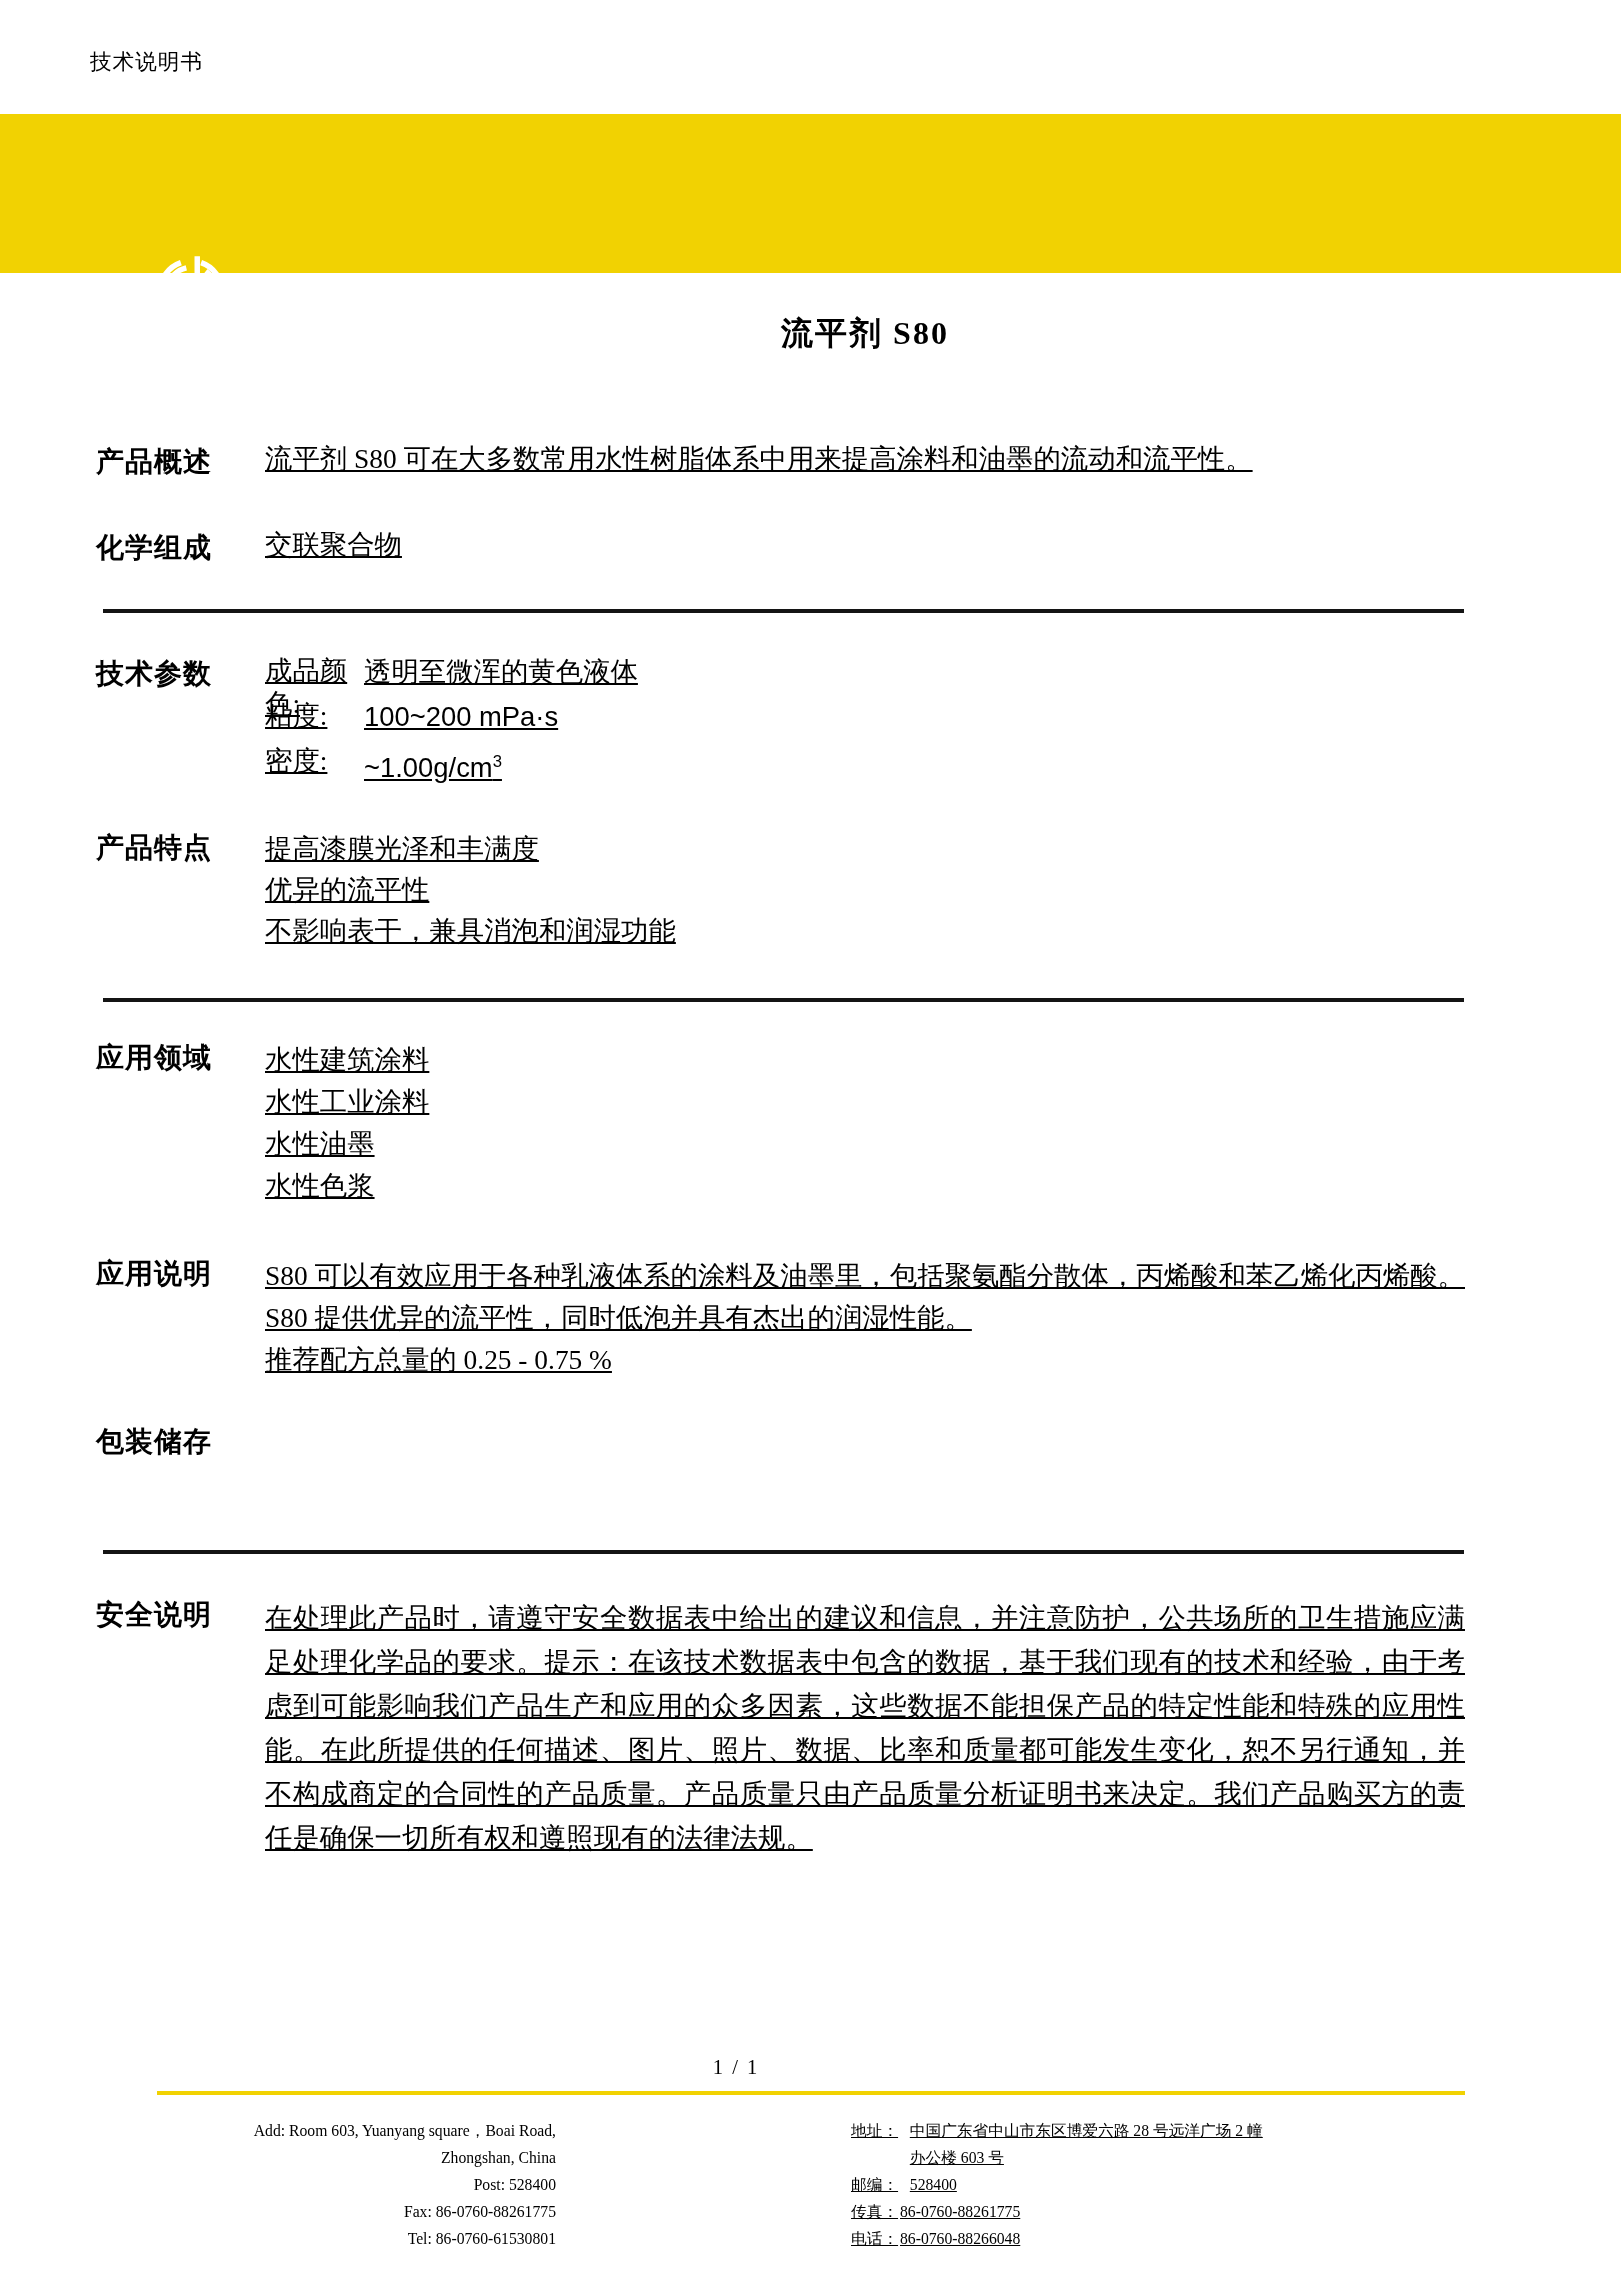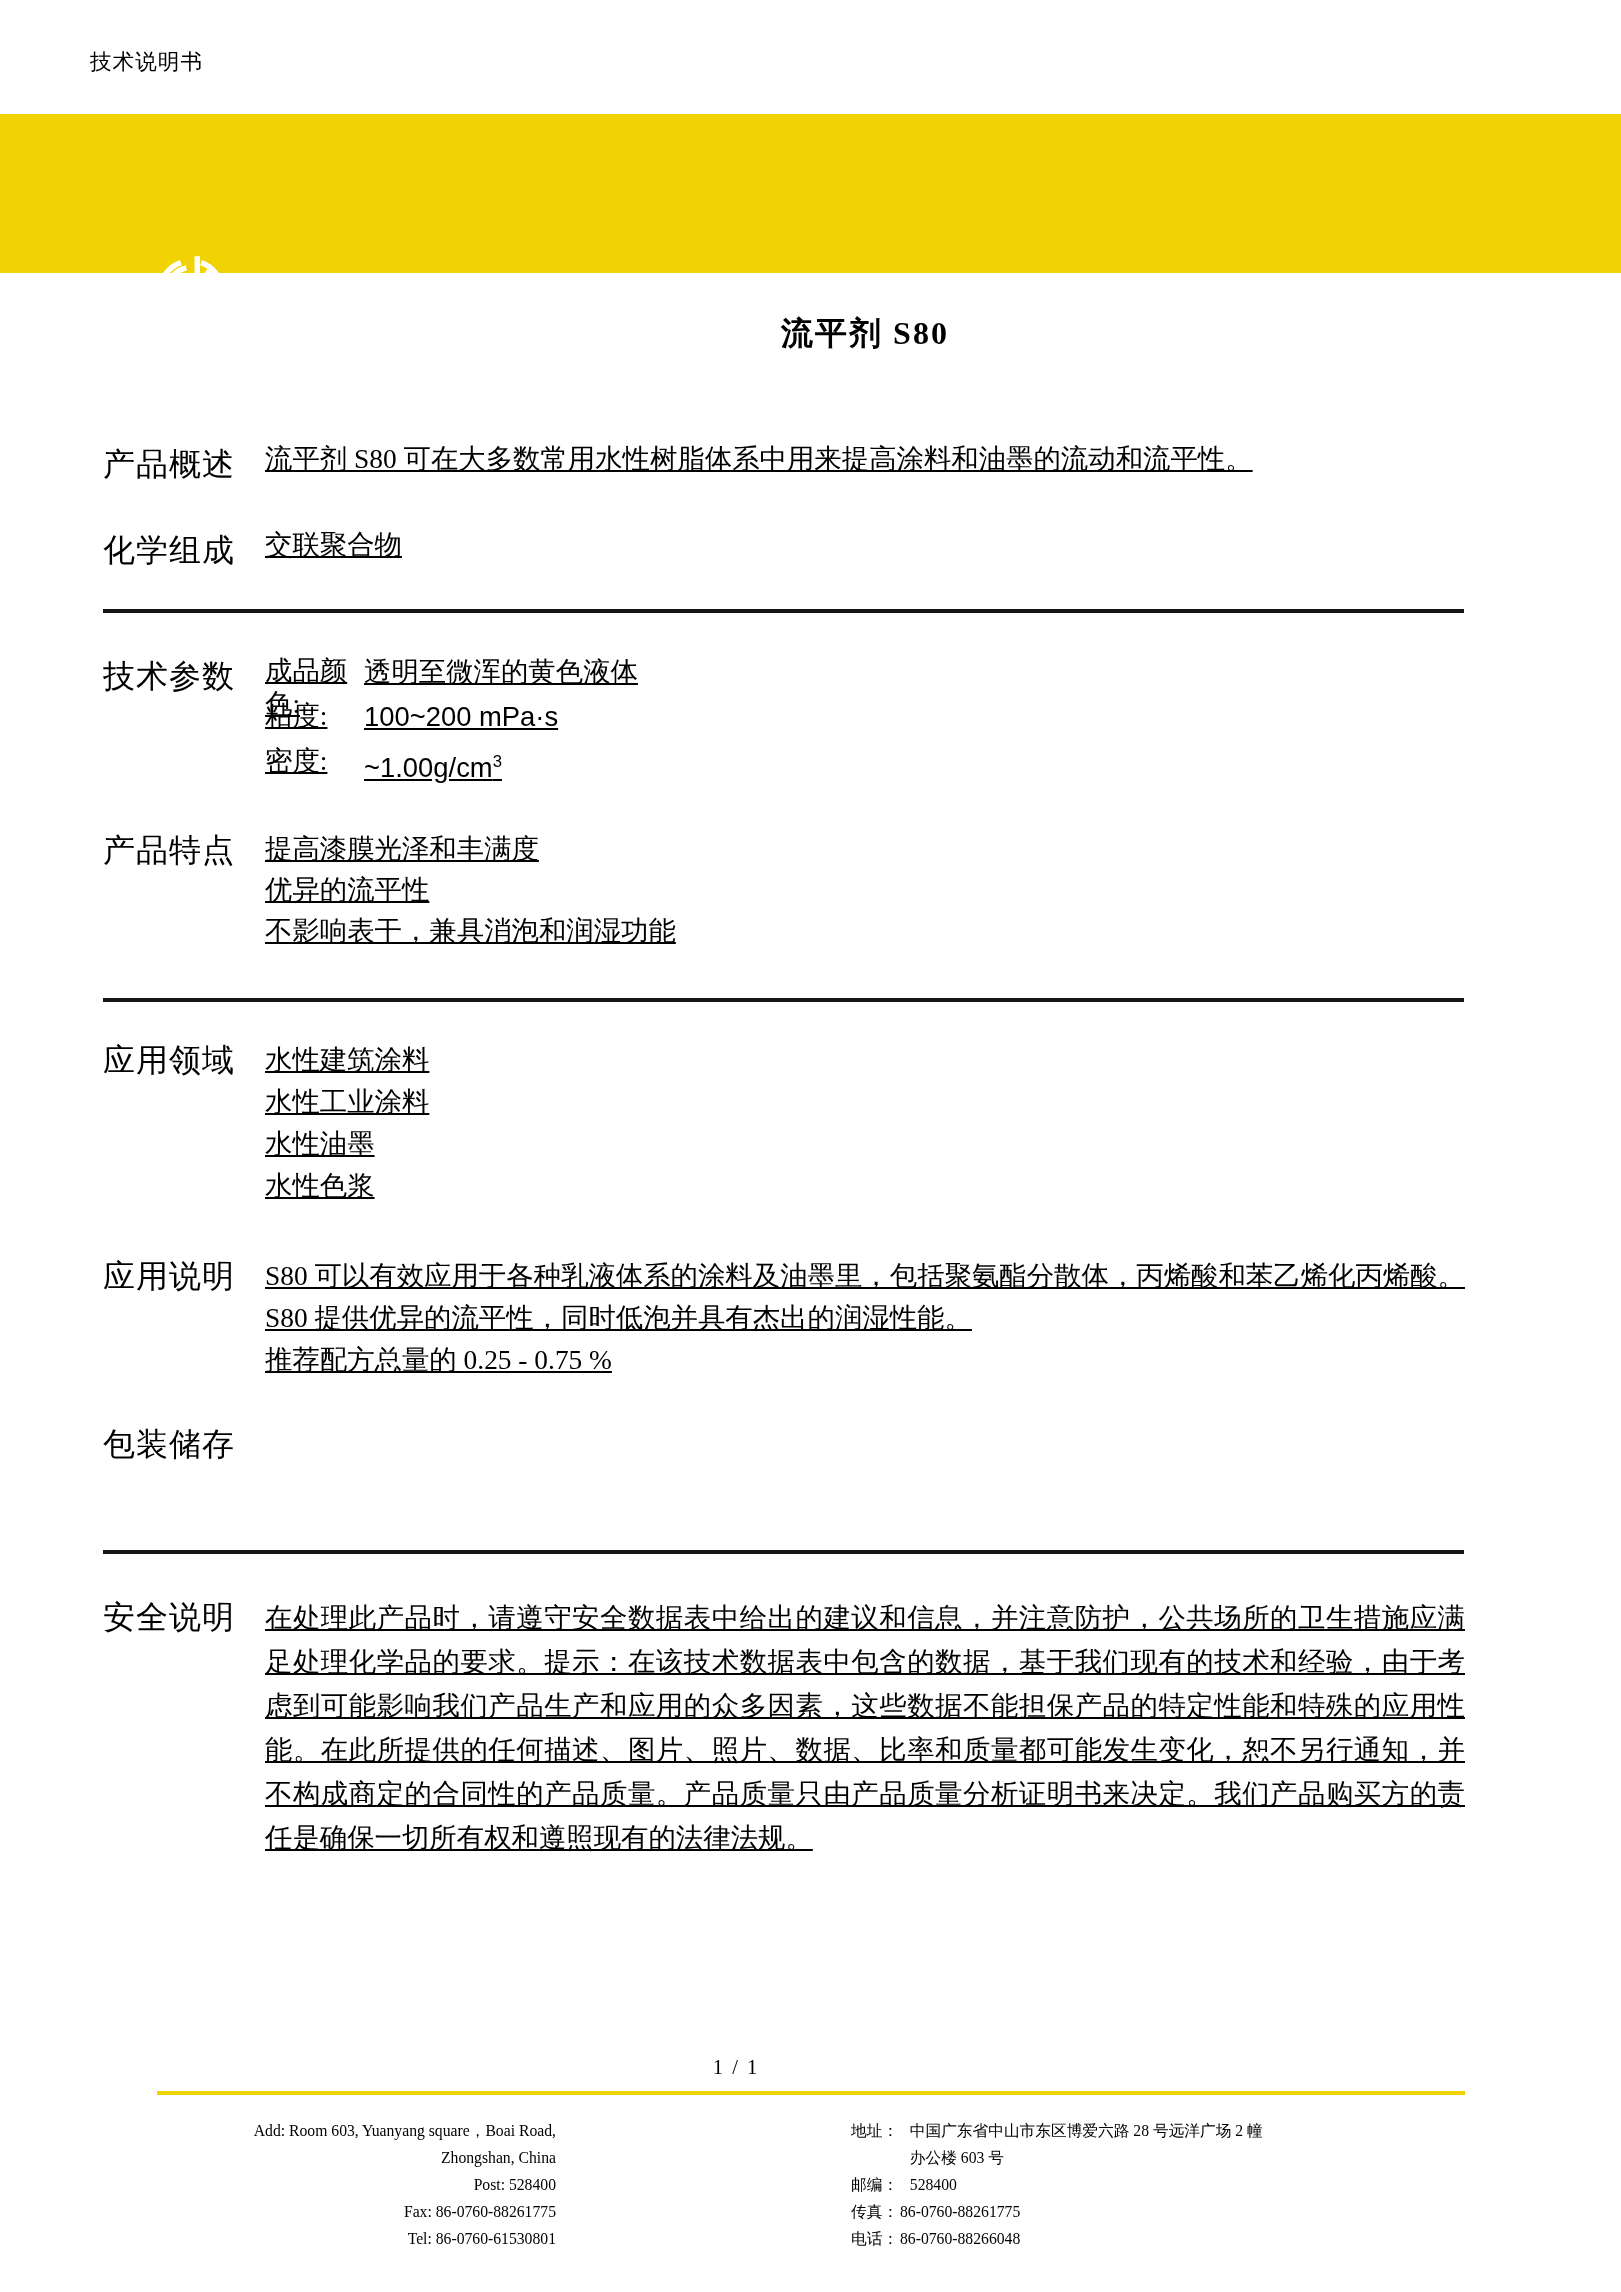--- a/index.html
+++ b/index.html
@@ -12,21 +12,21 @@
 
   .banner { position:absolute; left:0; top:114px; width:1621px; height:159px; background:#F1D202; }
   .logo { position:absolute; left:148px; top:137px; width:86px; text-align:center; }
   .logo svg { display:block; margin:0 auto; }
   .logo-text { color:#fff; font-size:14.7px; letter-spacing:5.9px; padding-left:5.9px; margin-top:1px; }
   .company { position:absolute; left:1100px; top:180px; font-size:26.5px; color:#ffffff; letter-spacing:2px; }
 
   .title { position:absolute; left:265px; width:1200px; top:312px; text-align:center;
            font-size:32px; font-weight:bold; letter-spacing:2px; }
 
-  .sec-label { position:absolute; left:103px; font-weight:normal; font-size:32px;
+  .sec-label { position:absolute; left:96px; font-weight:bold; font-size:28px;
                font-family:"Liberation Sans","DejaVu Sans",sans-serif; letter-spacing:1px; }
   .sec-body  { position:absolute; left:265px; font-size:27.4px; line-height:33px;text-decoration:underline; }
   .lh42 div { line-height:41px; }
   .lh43 { line-height:42px; }
   .usage-para { width:1200px; text-align:justify; line-height:42px; }
   .safety-para { width:1200px; text-align:justify; line-height:44px; }
 
   .tech-row { display:flex; height:45px; align-items:flex-start; }
   .tech-name { width:88px; font-size:27.4px; }
   .tech-value { font-size:27.4px; font-family:"Liberation Sans","DejaVu Sans",sans-serif;margin-left:11px; }
@@ -34,21 +34,21 @@
 
   .rule { position:absolute; left:103px; width:1361px; height:3.9px; background:#141414; }
   .rule-yellow { position:absolute; left:157px; top:2091px; width:1308px; height:3.9px; background:#F1D202; }
 
   .pagenum { position:absolute; left:0; top:2056px; width:1472px; text-align:center;
              font-size:20.6px; letter-spacing:2px; }
 
   .footer { font-size:15.7px; line-height:27px; }
   .footer-en { position:absolute; left:105px; top:2117px; width:451px; text-align:right; }
   .footer-cn { position:absolute; left:851px; top:2117px; width:549px; }
-  .fr { display:flex; }
+  .fr { display:flex;text-decoration:underline; }
   .fl { width:49px; flex:0 0 49px; }
   .fv-pad { padding-left:9.8px; }
   .fv-indent { margin-left:49px; }
 </style>
 </head>
 <body>
 
 <div class="page">
 
   <div class="doc-label">技术说明书</div>

